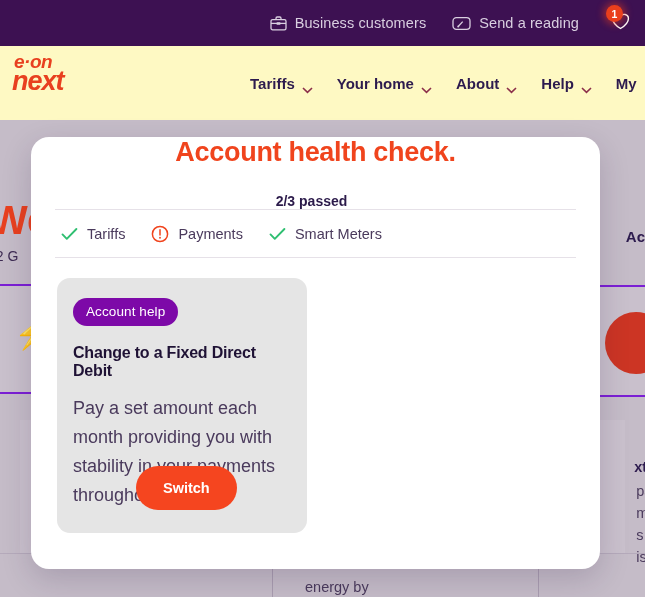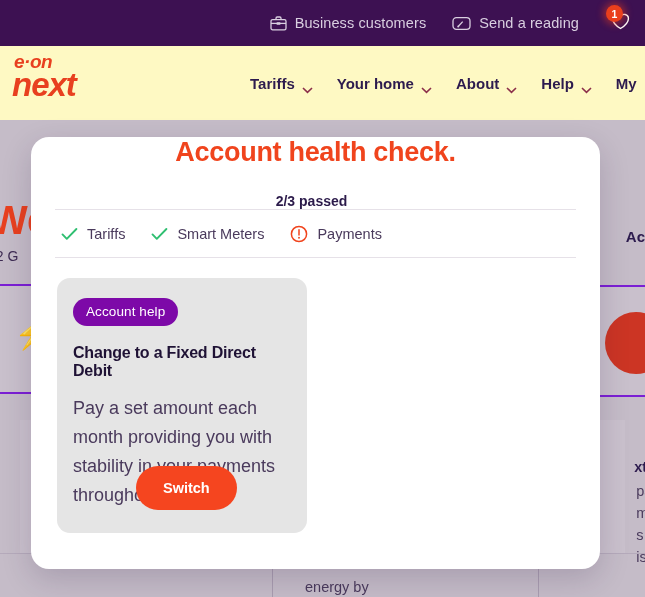--- a/index.html
+++ b/index.html
@@ -43,21 +43,21 @@
     z-index: 4;
   }
   .logo {
     position: absolute; left: 12px; top: 6px;
     width: 96px; height: 58px;
     color: #e8401f;
     font-style: italic; font-weight: bold;
     line-height: 1;
   }
   .logo-eon { font-size: 19px; letter-spacing: -0.5px; display:block; padding-left: 2px; }
-  .logo-next { font-size: 33px; letter-spacing: -1px; display:block; margin-top: -3px; font-style: italic; }
+  .logo-next { font-size: 27px; letter-spacing: -1px; display:block; margin-top: -3px; font-style: italic; }
 
   .nav-items { position: absolute; left: 250px; top: 0; height: 74px; display: flex; align-items: center; gap: 24px; }
   .nav-item { display: flex; align-items: center; gap: 7px; color: #2d1b4e; font-size: 15px; font-weight: bold; white-space: nowrap; }
   .chev { width: 11px; height: 7px; }
 
   
   .page-bg { position: absolute; top: 120px; left: 0; width: 645px; height: 477px; background: #c5bcc8; z-index: 1; }
   .bg-welcome {
     position: absolute; left: -10px; top: 78px;
     font-size: 40px; font-weight: bold; color: #e8401f; white-space: nowrap;
@@ -262,37 +262,37 @@
     <div class="status-row">
       <div class="status-item">
         <span class="tick">
           <svg width="17" height="14" viewBox="0 0 17 14" fill="none" stroke="#2fbf71" stroke-width="1.9" stroke-linecap="round" stroke-linejoin="round">
               <path d="M1.5 7.4l4.3 4.4L15.4 2"></path>
             </svg>
         </span>
         <span class="status-label">Tariffs</span>
       </div>
       <div class="status-item">
-        <span class="tick">
-          <svg width="17" height="14" viewBox="0 0 17 14" fill="none" stroke="#2fbf71" stroke-width="1.9" stroke-linecap="round" stroke-linejoin="round">
-              <path d="M1.5 7.4l4.3 4.4L15.4 2"></path>
-            </svg>
-        </span>
-        <span class="status-label">Smart Meters</span>
-      </div>
-      <div class="status-item">
         <span class="warn">
           <svg width="18" height="18" viewBox="0 0 18 18" fill="none" stroke="#f0441d" stroke-width="1.5">
             <circle cx="9" cy="9" r="7.6"></circle>
             <path d="M9 4.8v5.1" stroke-linecap="round"></path>
             <circle cx="9" cy="12.7" r=".95" fill="#f0441d" stroke="none"></circle>
           </svg>
         </span>
         <span class="status-label">Payments</span>
       </div>
+      <div class="status-item">
+        <span class="tick">
+          <svg width="17" height="14" viewBox="0 0 17 14" fill="none" stroke="#2fbf71" stroke-width="1.9" stroke-linecap="round" stroke-linejoin="round">
+              <path d="M1.5 7.4l4.3 4.4L15.4 2"></path>
+            </svg>
+        </span>
+        <span class="status-label">Smart Meters</span>
+      </div>
     </div>
     <div class="modal-hr2"></div>
 
     <div class="card-area">
       <div class="info-card">
         <span class="badge">Account help</span>
         <div class="card-title">Change to a Fixed Direct Debit</div>
         <div class="card-body">Pay a set amount each month providing you with stability in your payments throughout the year.</div>
         <button class="switch-btn">Switch</button>
       </div>

